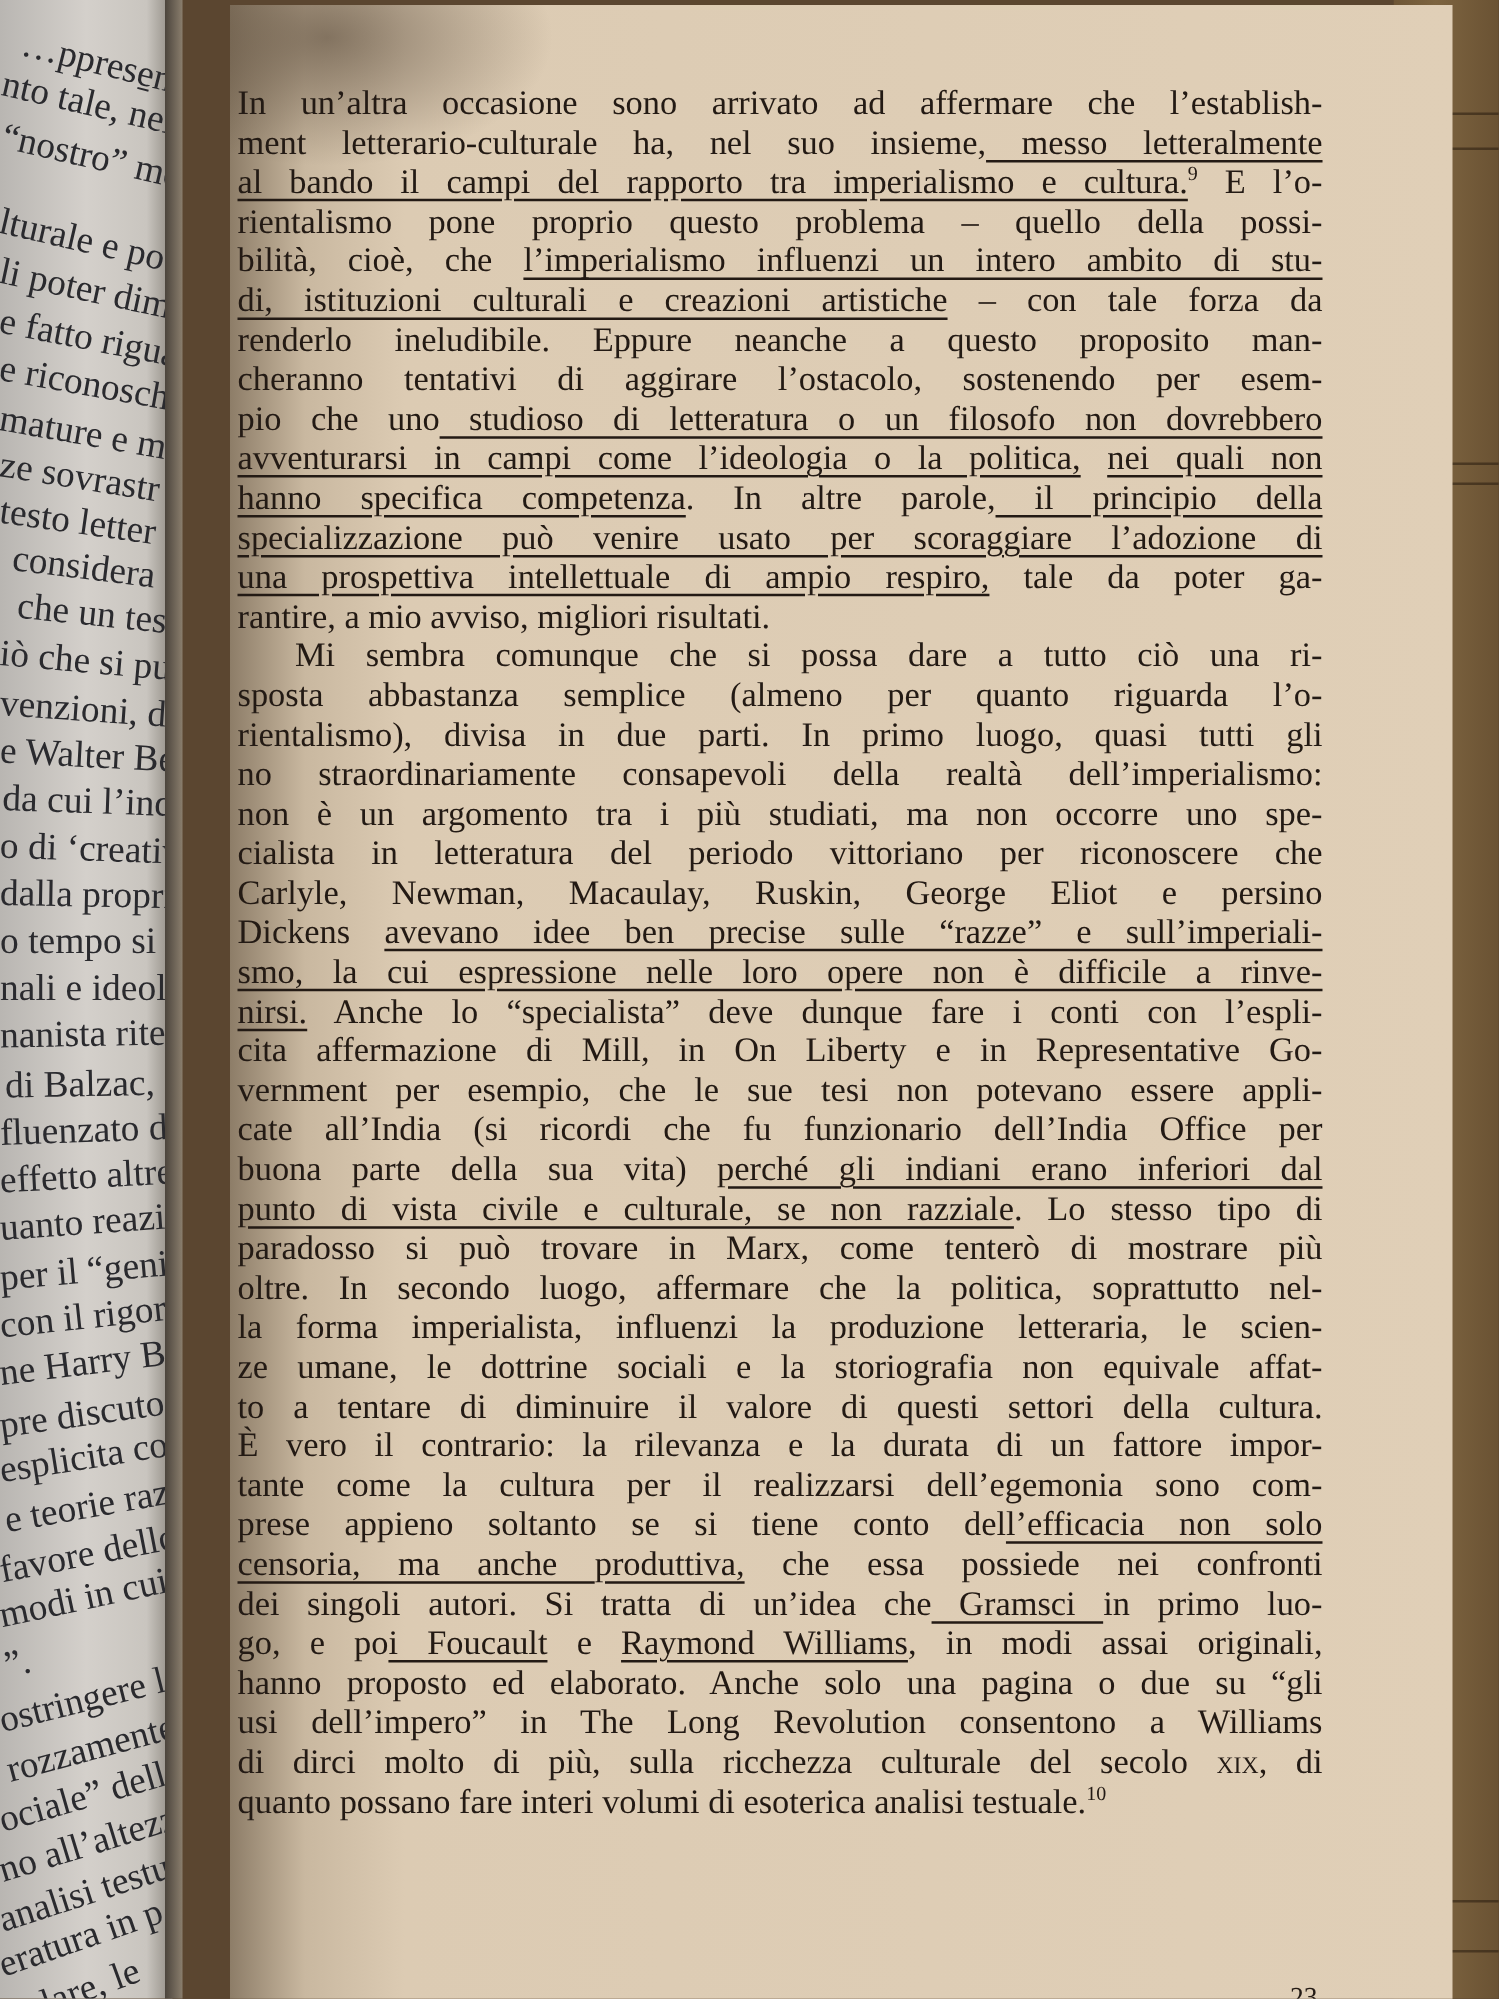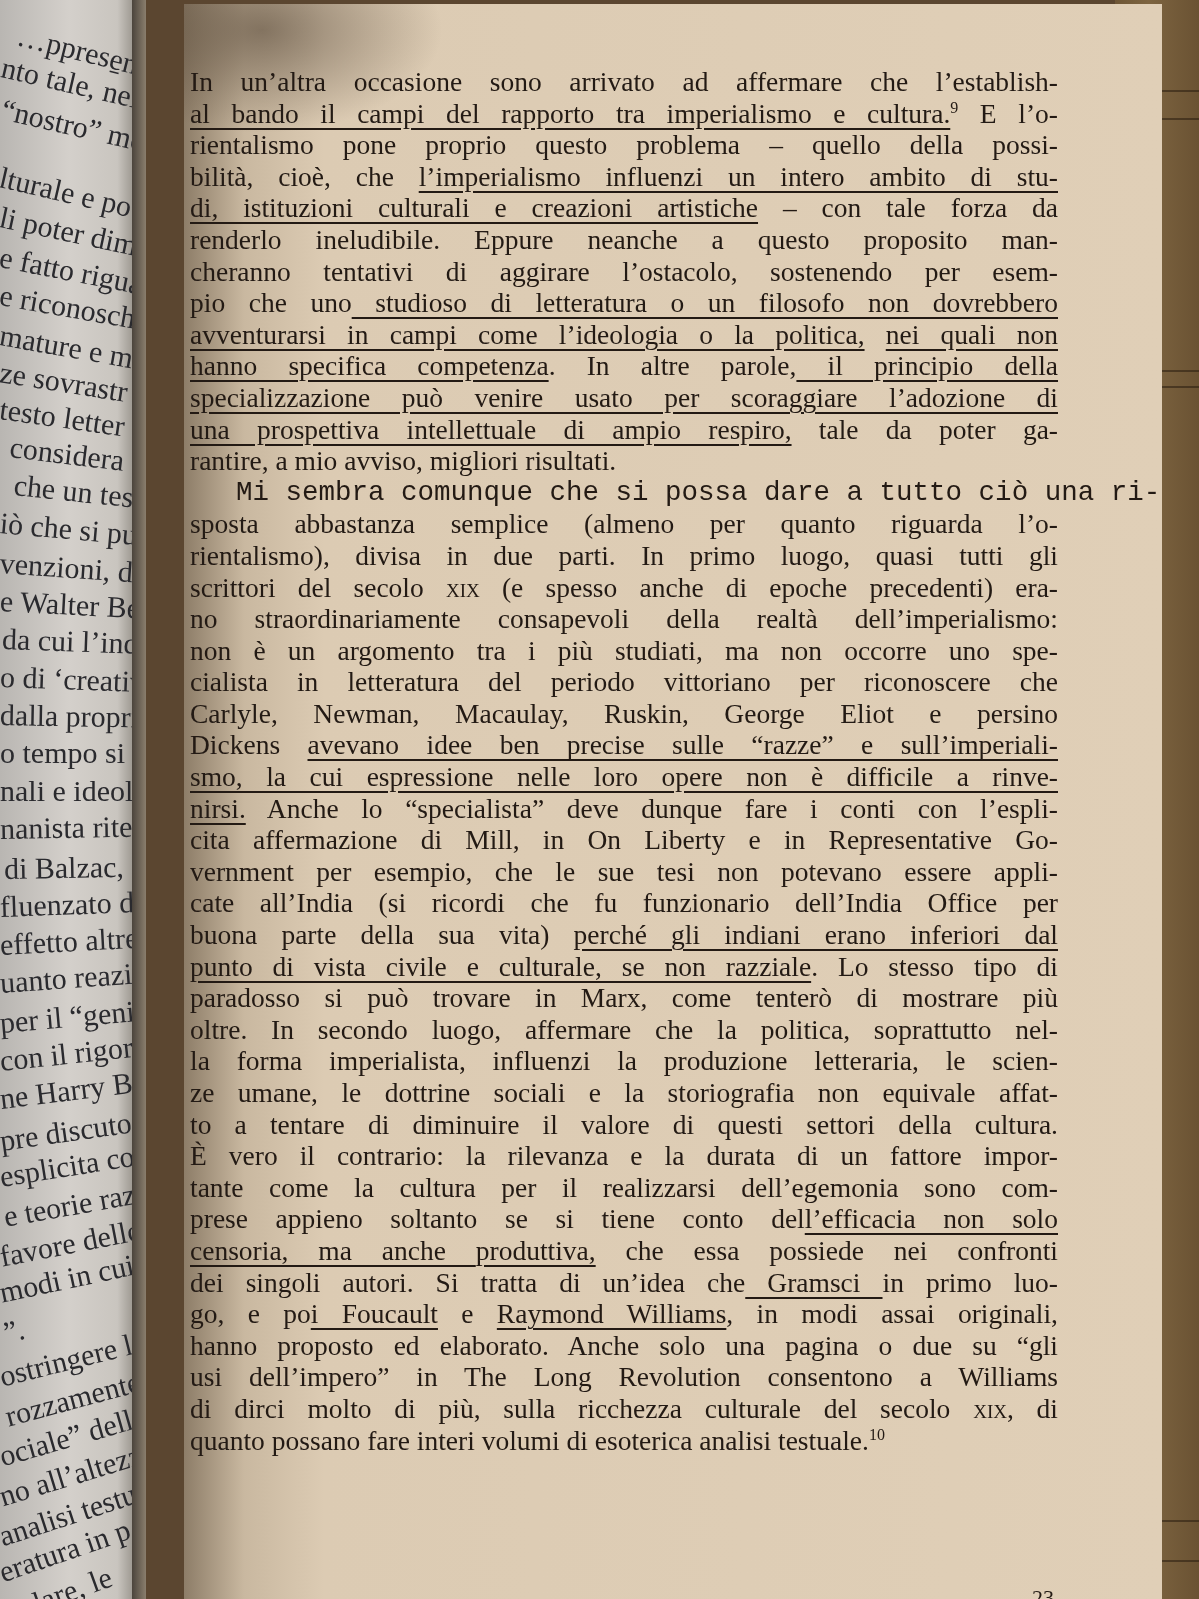--- a/index.html
+++ b/index.html
@@ -44,21 +44,21 @@
     }
     .text-block {
       position: absolute; left: 6px; top: 62px; width: 868px;
       color: #231a14; font-size: 27.5px; line-height: 31.6px;
     }
     .line {
       display: block; white-space: nowrap; text-align: justify;
       text-align-last: justify; height: 31.6px;
     }
     .line.last { text-align-last: left; }
-    .line.indent { padding-left: 46px; font-family: Liberation Mono, monospace; }
+    .line.indent { padding-left: 46px; }
     .u { text-decoration: underline; text-decoration-thickness: 2px; text-underline-offset: 5px; }
     .it { }
     .sc { font-variant: small-caps; text-transform: lowercase; }
     sup { font-size: 16px; vertical-align: super; line-height: 0; }
     .page-number {
       position: absolute; right: 108px; bottom: -8px; font-size: 22px; color: #231a14;
     }
   </style>
 </head>
 <body>
@@ -113,36 +113,36 @@
     <div class="frag" style="top: 1480px; left: 0px; transform: rotate(-17deg);">no all’altezza</div>
     <div class="frag" style="top: 1520px; left: 0px; transform: rotate(-18deg);">analisi testu</div>
     <div class="frag" style="top: 1556px; left: 0px; transform: rotate(-19deg);">eratura in p</div>
     <div class="frag" style="top: 1592px; left: 20px; transform: rotate(-20deg);">olare, le</div>
   </div>
 <div class="gutter"></div>
 
 <div class="right-page">
   <div class="text-block" id="text-block">
       <span class="line"><span class="">In un’altra occasione sono arrivato ad affermare che l’establish-</span></span>
+      <span class="line"><span class="">ment letterario-culturale ha, nel suo insieme,</span><span class="u"> messo letteralmente</span></span>
       <span class="line"><span class="u">al bando il campi del rapporto tra imperialismo e cultura.</span><sup>9</sup><span class=""> E l’o-</span></span>
       <span class="line"><span class="">rientalismo pone proprio questo problema – quello della possi-</span></span>
       <span class="line"><span class="">bilità, cioè, che </span><span class="u">l’imperialismo influenzi un intero ambito di stu-</span></span>
       <span class="line"><span class="u">di, istituzioni culturali e creazioni artistiche</span><span class=""> – con tale forza da</span></span>
       <span class="line"><span class="">renderlo ineludibile. Eppure neanche a questo proposito man-</span></span>
       <span class="line"><span class="">cheranno tentativi di aggirare l’ostacolo, sostenendo per esem-</span></span>
       <span class="line"><span class="">pio che uno</span><span class="u"> studioso di letteratura o un filosofo non dovrebbero</span></span>
       <span class="line"><span class="u">avventurarsi in campi come l’ideologia o la politica,</span><span class=""> </span><span class="u">nei quali non</span></span>
       <span class="line"><span class="u">hanno specifica competenza</span><span class="">. In altre parole,</span><span class="u"> il principio della</span></span>
       <span class="line"><span class="u">specializzazione può venire usato per scoraggiare l’adozione di</span></span>
       <span class="line"><span class="u">una prospettiva intellettuale di ampio respiro,</span><span class=""> tale da poter ga-</span></span>
       <span class="line last"><span class="">rantire, a mio avviso, migliori risultati.</span></span>
       <span class="line indent"><span class="">Mi sembra comunque che si possa dare a tutto ciò una ri-</span></span>
       <span class="line"><span class="">sposta abbastanza semplice (almeno per quanto riguarda l’o-</span></span>
       <span class="line"><span class="">rientalismo), divisa in due parti. In primo luogo, quasi tutti gli</span></span>
-      <span class="line"><span class="">scrittori del secolo </span><span class="sc">XIX</span><span class=""> (e spesso anche di epoche precedenti) era-</span></span>
       <span class="line"><span class="">no straordinariamente consapevoli della realtà dell’imperialismo:</span></span>
       <span class="line"><span class="">non è un argomento tra i più studiati, ma non occorre uno spe-</span></span>
       <span class="line"><span class="">cialista in letteratura del periodo vittoriano per riconoscere che</span></span>
       <span class="line"><span class="">Carlyle, Newman, Macaulay, Ruskin, George Eliot e persino</span></span>
       <span class="line"><span class="">Dickens </span><span class="u">avevano idee ben precise sulle “razze” e sull’imperiali-</span></span>
       <span class="line"><span class="u">smo, la cui espressione nelle loro opere non è difficile a rinve-</span></span>
       <span class="line"><span class="u">nirsi.</span><span class=""> Anche lo “specialista” deve dunque fare i conti con l’espli-</span></span>
       <span class="line"><span class="">cita affermazione di Mill, in </span><span class="it">On Liberty</span><span class=""> e in </span><span class="it">Representative Go-</span></span>
       <span class="line"><span class="it">vernment</span><span class=""> per esempio, che le sue tesi non potevano essere appli-</span></span>
       <span class="line"><span class="">cate all’India (si ricordi che fu funzionario dell’India Office per</span></span>

